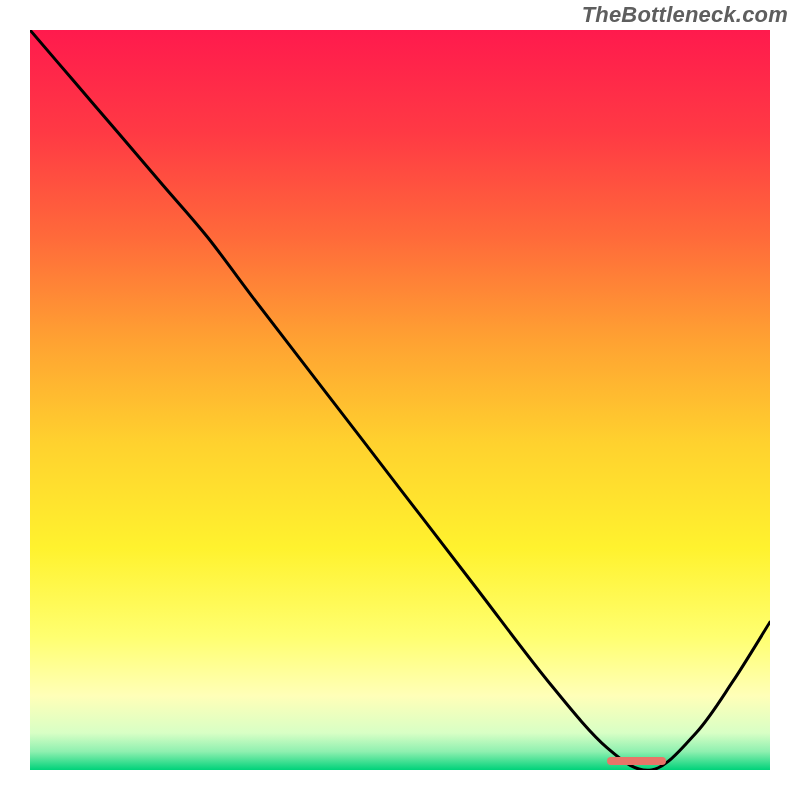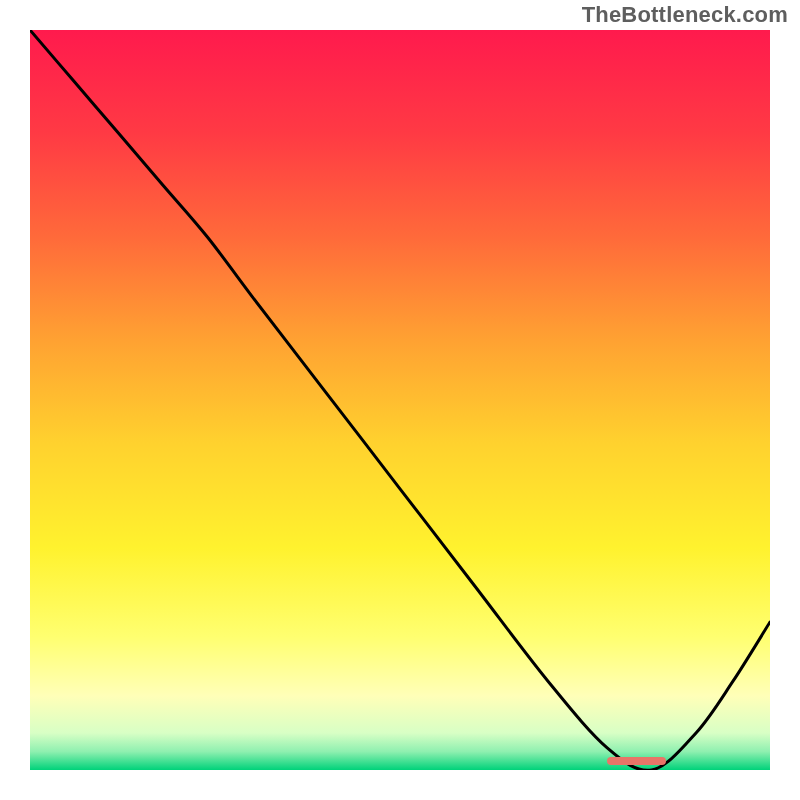--- a/index.html
+++ b/index.html
@@ -8,20 +8,21 @@
     width: 800px;
     height: 800px;
     overflow: hidden;
     background: #ffffff;
     font-family: Arial, Helvetica, sans-serif;
   }
   .container {
     position: relative;
     width: 800px;
     height: 800px;
+    font-style: italic;
   }
   .watermark {
     position: absolute;
     top: 2px;
     right: 12px;
     font-size: 22px;
     font-weight: 600;
     color: #5e5e5e;
     z-index: 30;
     letter-spacing: 0.2px;

